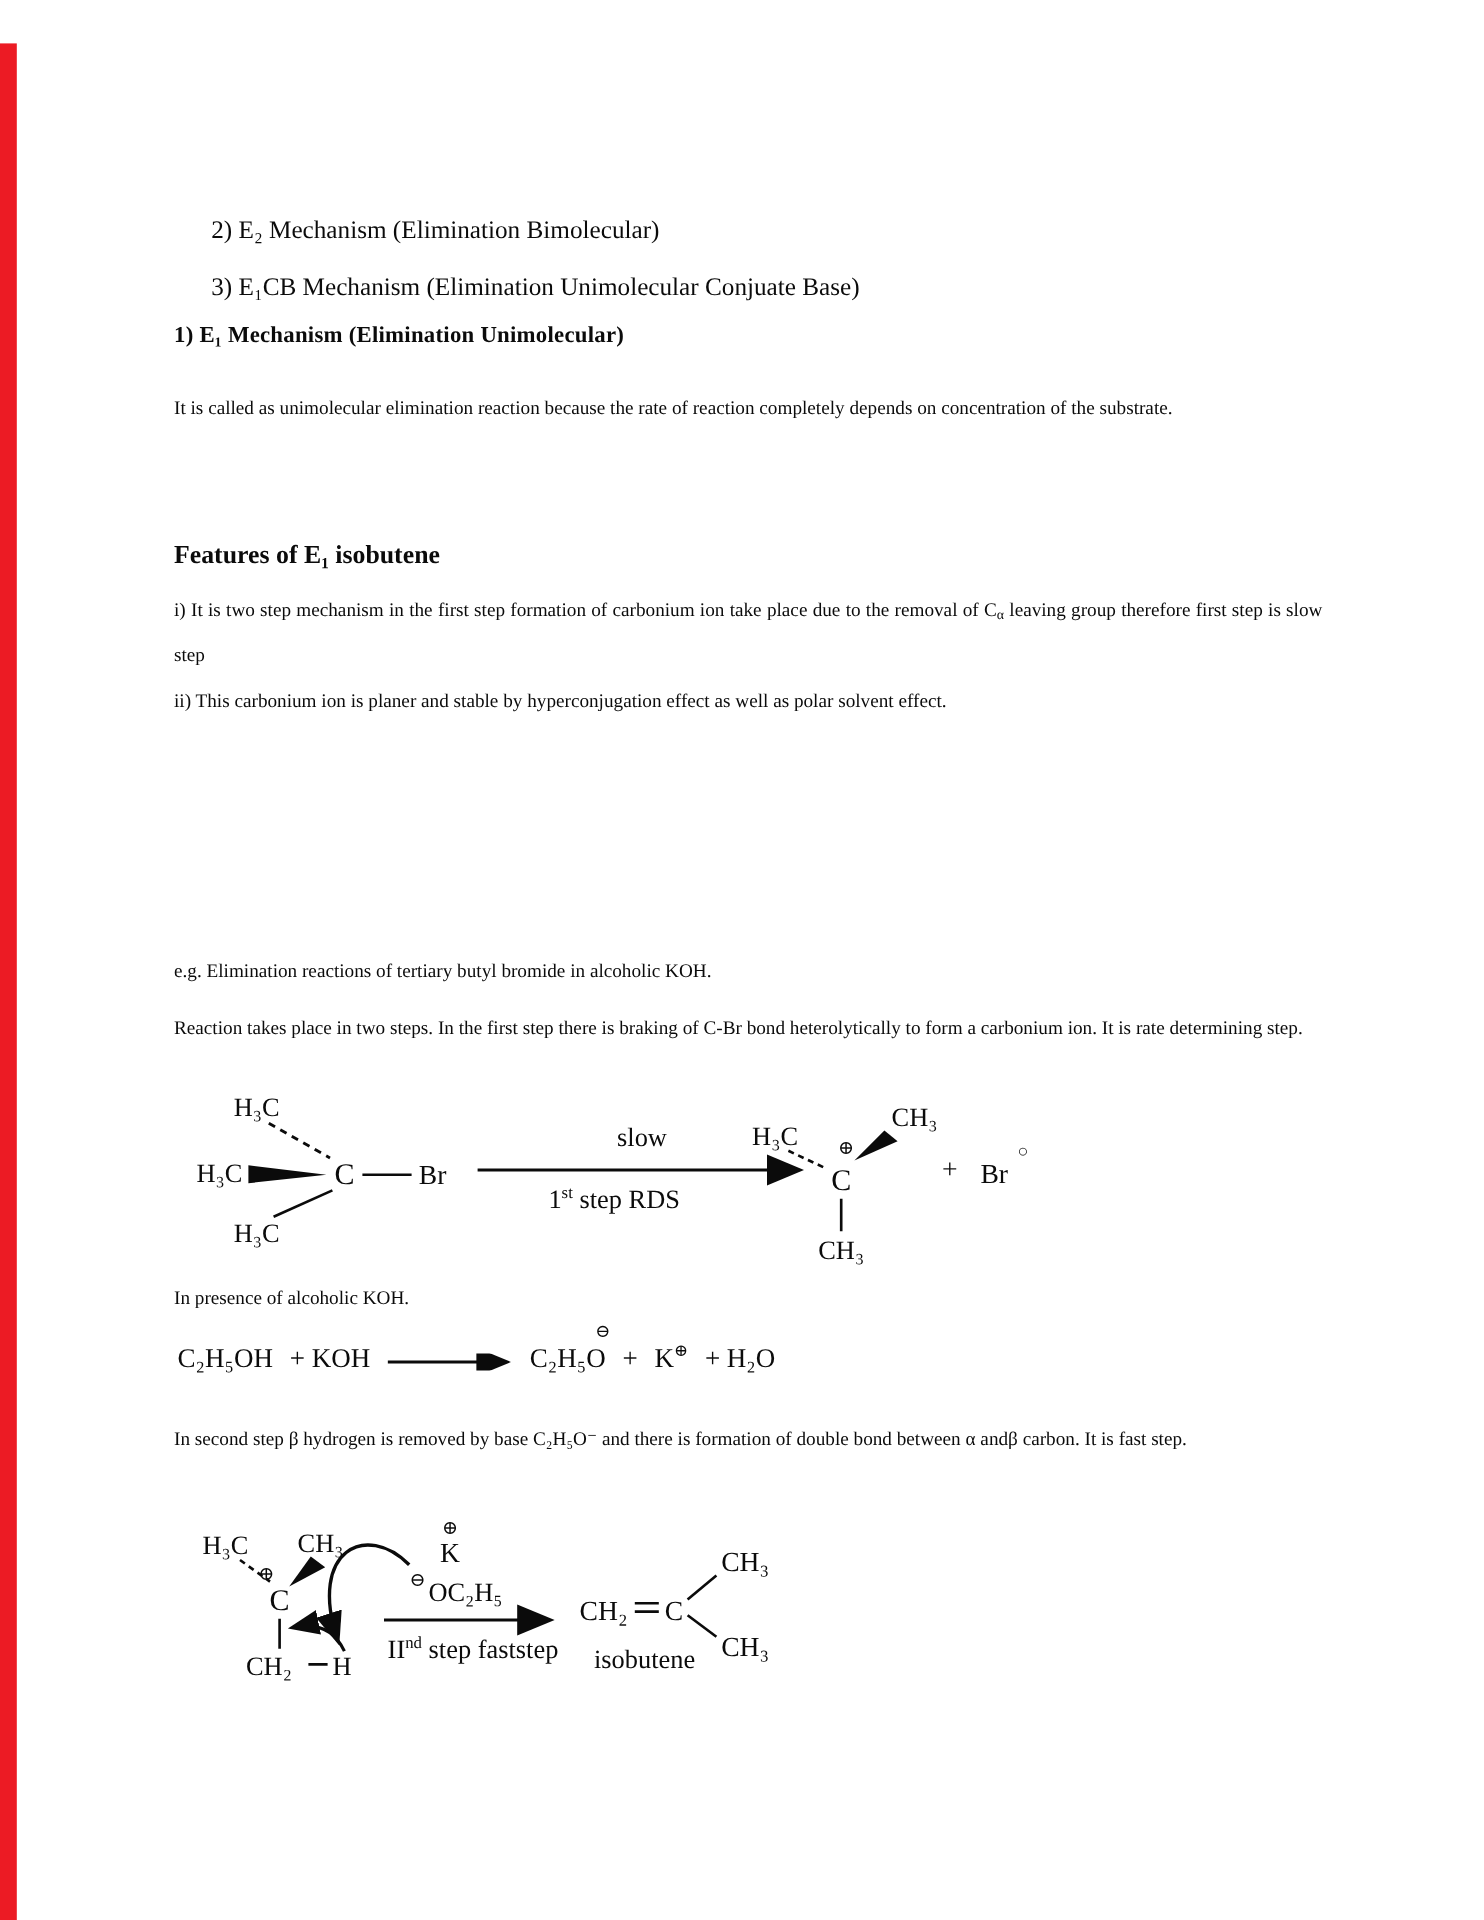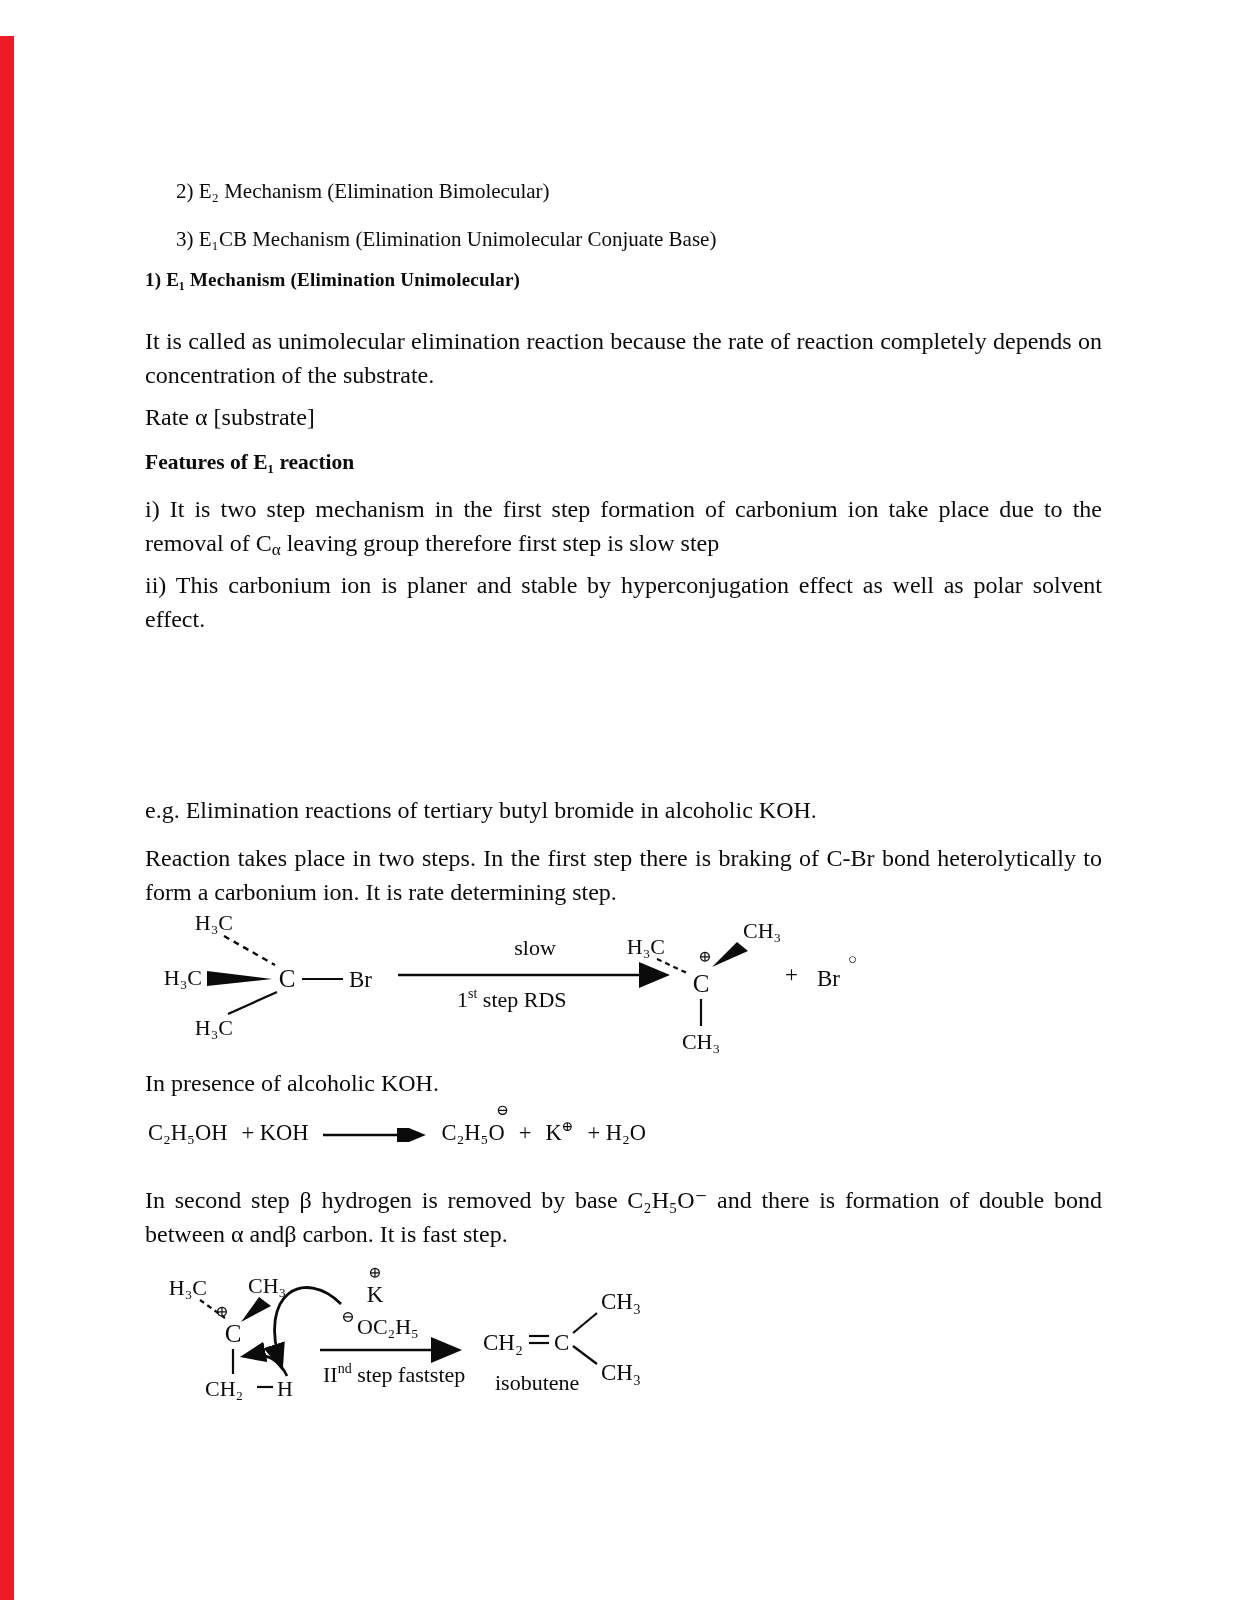--- a/index.html
+++ b/index.html
@@ -22,21 +22,21 @@
   .bottom-rule {
     position: absolute;
     left: 240px; top: 1580px;
     width: 525px; height: 4px;
     border-radius: 2px;
   }
   .txt {
     position: absolute;
     left: 145px;
     width: 957px;
-    font-size: 24px;
+    font-size: 16px;
     line-height: 34px;
     text-align: justify;
   }
   .txt.single { text-align: left; }
   .list-line { position: absolute; left: 176px; font-size: 21px; line-height: 30px; }
   .h1 {
     position: absolute;
     left: 145px;
     font-size: 19px;
     font-weight: bold;
@@ -95,23 +95,22 @@
 
   <div class="accent-bar" style="background: rgb(236, 27, 36);"></div>
 
   <div class="list-line" style="top:140px">2) E₂ Mechanism (Elimination Bimolecular)</div>
   <div class="list-line" style="top:188px">3) E₁CB Mechanism (Elimination Unimolecular Conjuate Base)</div>
 
   <div class="h1" style="top:233px">1) E₁ Mechanism (Elimination Unimolecular)</div>
 
   <div class="txt" style="top:288px">It is called as unimolecular elimination reaction because the rate of reaction completely depends on concentration of the substrate.</div>
 
-  <div class="txt single centered" style="top:364px">Rate α [substrate]</div>
-
-  <div class="h2" style="top:414px">Features of E₁ reaction</div>
+
+  <div class="h2" style="top:414px">Features of E₁ isobutene</div>
 
   <div class="txt" style="top:532px">ii) This carbonium ion is planer and stable by hyperconjugation effect as well as polar solvent effect.</div>
 
   <div class="txt" style="top:456px"><span>i) It is two step mechanism in the first step formation of carbonium ion take place due to the removal of C</span><span class="sub">α</span><span> leaving group therefore first step is slow step</span></div>
 
 
 
   <div class="txt single" style="top:757px">e.g. Elimination reactions of tertiary butyl bromide in alcoholic KOH.</div>
 
   <div class="txt" style="top:805px">Reaction takes place in two steps. In the first step there is braking of C-Br bond heterolytically to form a carbonium ion. It is rate determining step.</div>

